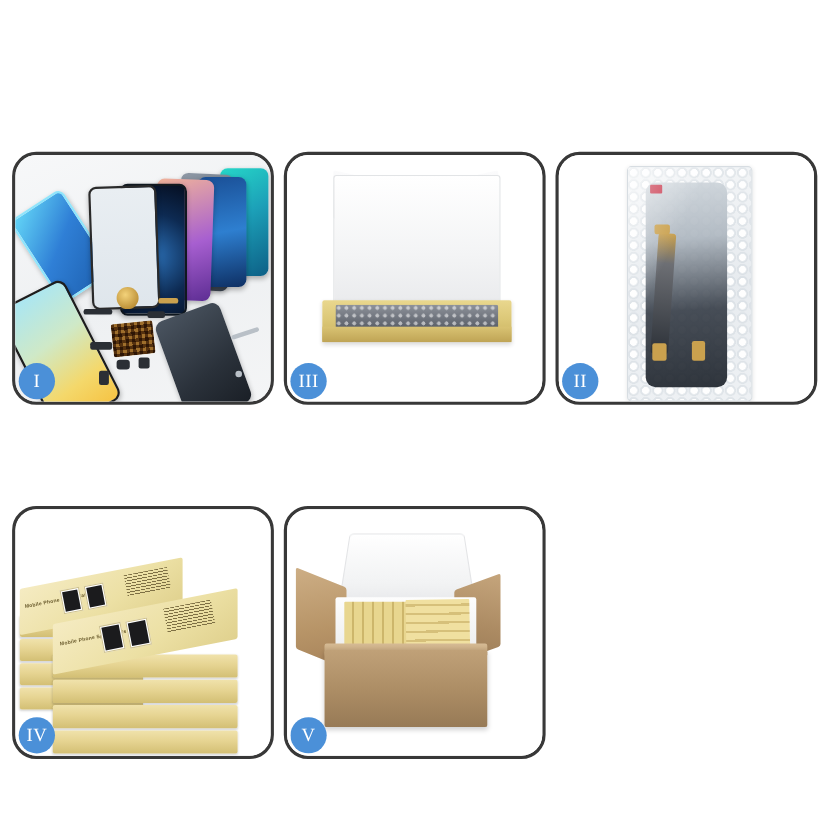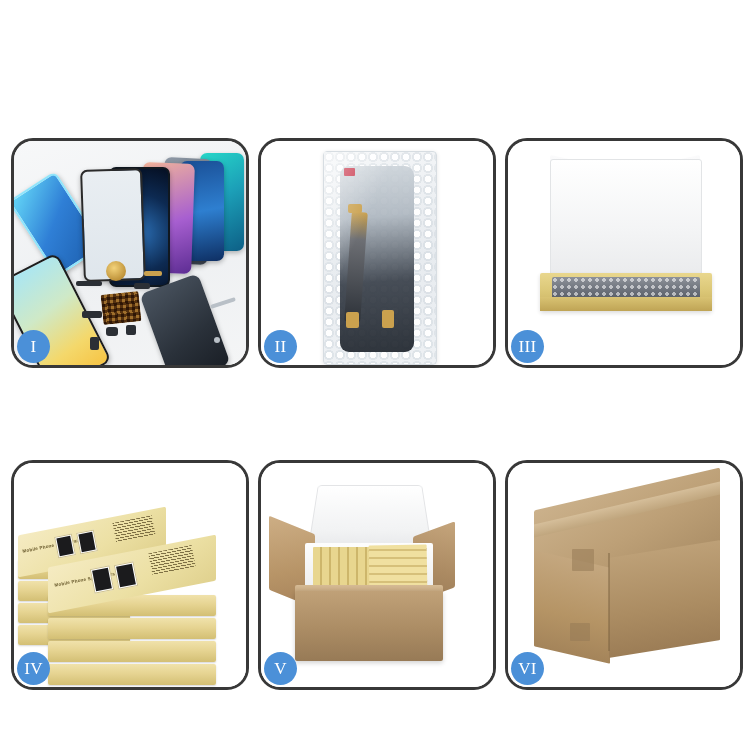--- a/index.html
+++ b/index.html
@@ -288,48 +288,48 @@
         <div class="part" style="left:92px;top:186px;width:12px;height:9px;border-radius:3px;"></div>
         <div class="part" style="left:112px;top:184px;width:10px;height:10px;"></div>
         <div class="part silver" style="left:196px;top:160px;width:26px;height:4px;transform:rotate(-18deg);"></div>
         <div class="part silver" style="left:200px;top:196px;width:6px;height:6px;border-radius:50%;"></div>
         <div class="part" style="left:76px;top:196px;width:9px;height:13px;border-radius:2px;"></div>
       </div>
       <div class="badge">I</div>
     </div>
 
     <div class="panel">
+      <div class="panel-inner p3">
+        <div class="foam-flap-l"></div>
+        <div class="foam-flap-r"></div>
+        <div class="foam-lid"></div>
+        <div class="tray">
+          <div class="tray-contents"></div>
+          <div class="tray-front"></div>
+        </div>
+      </div>
+      <div class="badge">III</div>
+    </div>
+
+    <div class="panel">
       <div class="panel-inner p2">
         <div class="bubble-bag">
           <div class="screen-in-bag"></div>
           <div class="flex-cable"></div>
           <div class="connector" style="left:24px;top:52px;width:14px;height:9px;"></div>
           <div class="connector" style="left:22px;top:160px;width:13px;height:16px;"></div>
           <div class="connector" style="left:58px;top:158px;width:12px;height:18px;"></div>
           <div class="red-label"></div>
           <div class="bag-sheen"></div>
         </div>
       </div>
       <div class="badge">II</div>
     </div>
 
     <div class="panel">
-      <div class="panel-inner p3">
-        <div class="foam-flap-l"></div>
-        <div class="foam-flap-r"></div>
-        <div class="foam-lid"></div>
-        <div class="tray">
-          <div class="tray-contents"></div>
-          <div class="tray-front"></div>
-        </div>
-      </div>
-      <div class="badge">III</div>
-    </div>
-
-    <div class="panel">
       <div class="panel-inner p4">
         <div class="stack">
 
           <div class="box-lay" style="left:0px;top:74px;width:112px;height:20px;"></div>
           <div class="box-lay" style="left:0px;top:96px;width:112px;height:20px;"></div>
           <div class="box-lay" style="left:0px;top:118px;width:112px;height:20px;"></div>
           <div class="box-lay" style="left:0px;top:140px;width:112px;height:20px;"></div>
 
           <div class="box-lay" style="left:30px;top:110px;width:168px;height:21px;"></div>
           <div class="box-lay" style="left:30px;top:133px;width:168px;height:21px;"></div>
@@ -367,28 +367,15 @@
         <div class="flap-right"></div>
         <div class="foam-liner"></div>
         <div class="yellow-rows"></div>
         <div class="yellow-rows2"></div>
         <div class="carton-rim"></div>
         <div class="carton-body"></div>
       </div>
       <div class="badge">V</div>
     </div>
 
-    <div class="panel">
-      <div class="panel-inner p6">
-        <div class="cart-wrap"></div>
-        <div class="cart-top"></div>
-        <div class="cart-tape-top"></div>
-        <div class="cart-left"></div>
-        <div class="cart-right"></div>
-        <div class="cart-seam" style="left:100px;top:90px;width:2px;height:98px;"></div>
-        <div class="cart-flap" style="left:64px;top:86px;width:22px;height:22px;"></div>
-        <div class="cart-flap" style="left:62px;top:160px;width:20px;height:18px;"></div>
-      </div>
-      <div class="badge">VI</div>
-    </div>
 
   </div>
 </div>
 
 </body></html>

